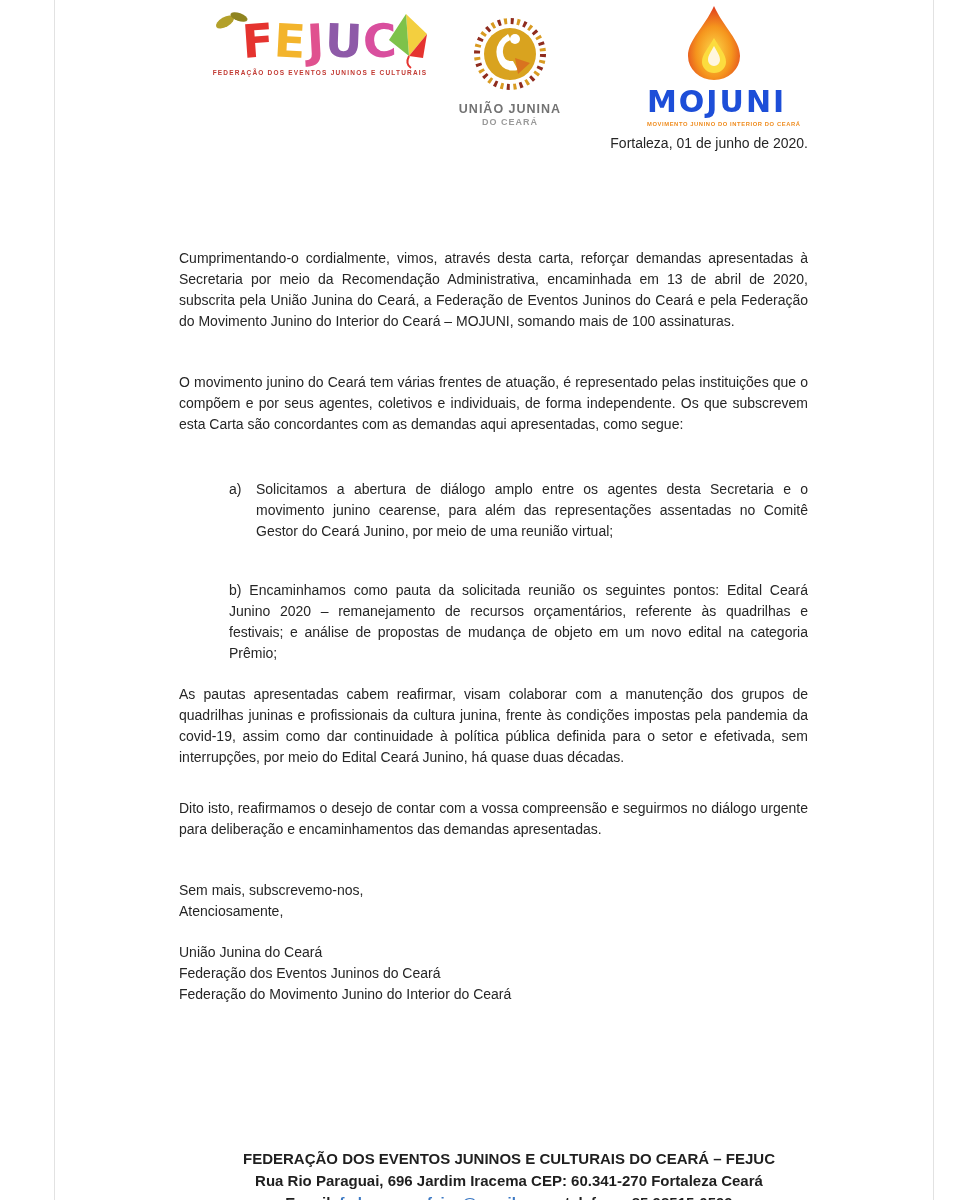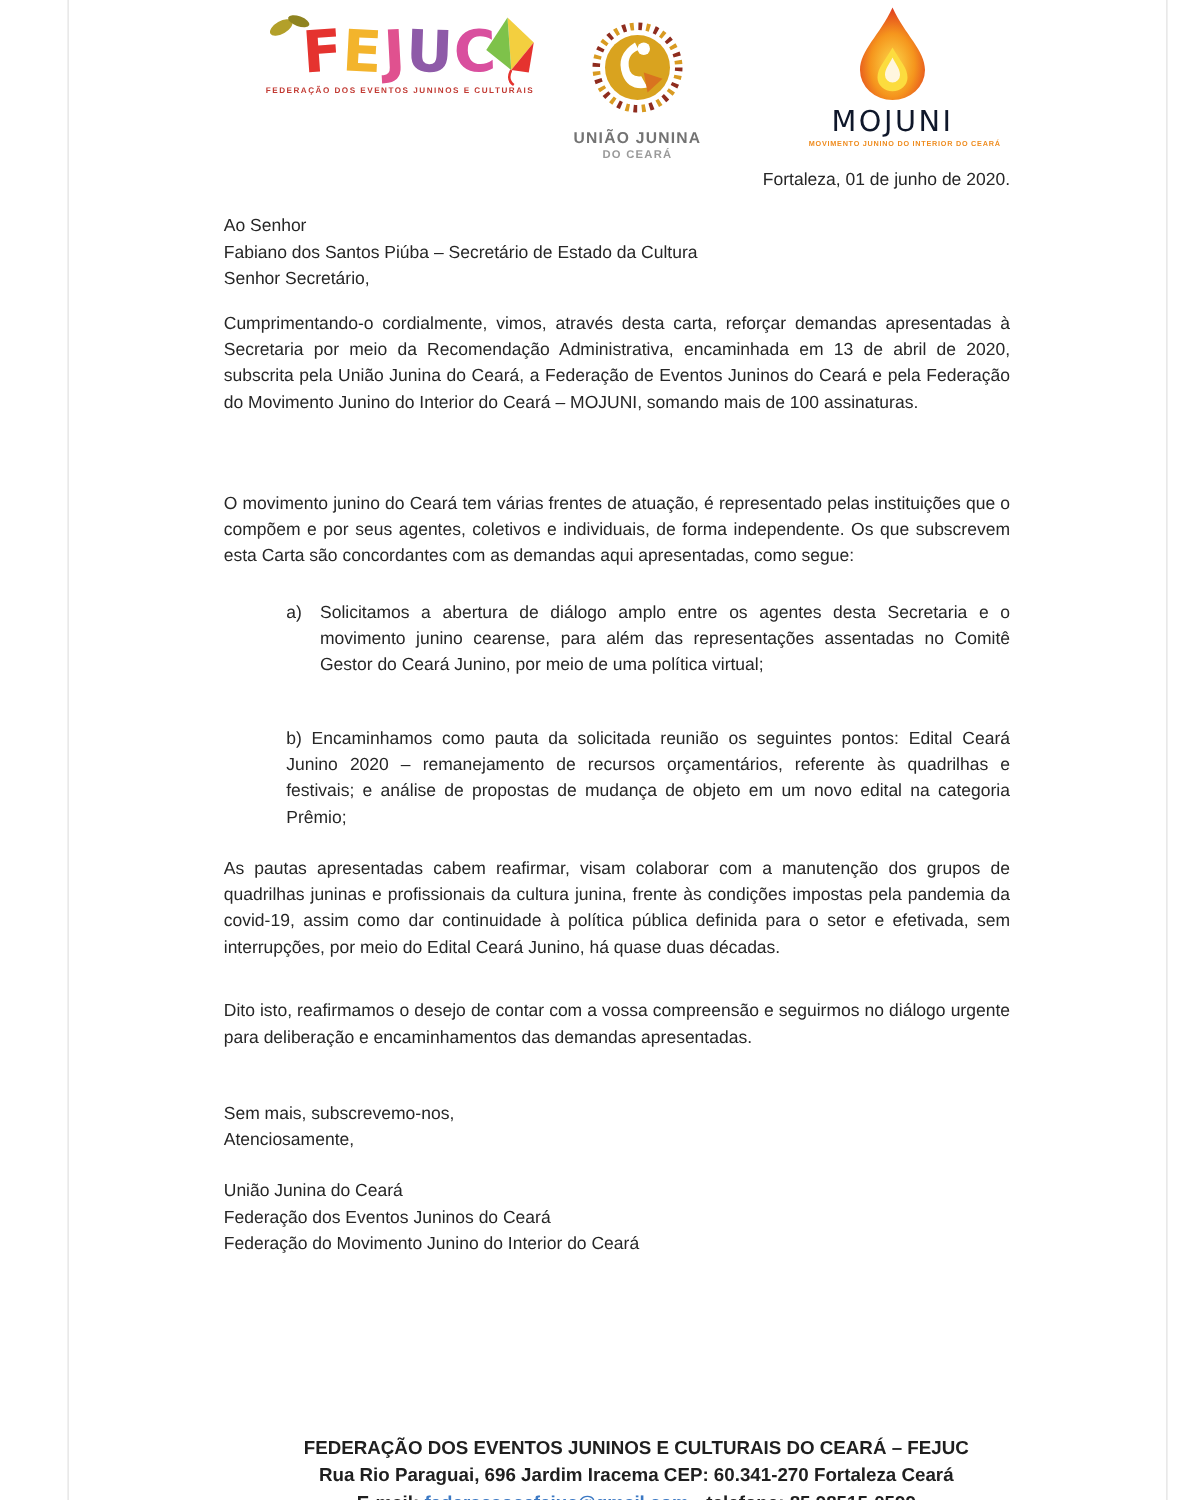--- a/index.html
+++ b/index.html
@@ -25,30 +25,30 @@
   .fejuc-leaf{position:absolute;left:8px;top:-8px;}
   .fejuc-kite{position:absolute;right:2px;top:-4px;}
   .fejuc-tagline{margin-top:3px;text-align:center;font-size:6.5px;letter-spacing:1.2px;
                  color:#c23a33;font-weight:700;white-space:nowrap;}
 
   .logo-uniao{position:absolute;left:399px;top:12px;width:112px;text-align:center;}
   .uniao-name{margin-top:2px;font-size:12.5px;font-weight:700;color:#737373;letter-spacing:1px;}
   .uniao-sub{font-size:9px;font-weight:700;color:#9a9a9a;letter-spacing:1px;margin-top:1px;}
 
   .logo-mojuni{position:absolute;left:592px;top:4px;width:134px;text-align:center;}
-  .mojuni-name{font-size:23px;font-weight:400;color:#0f172a;letter-spacing:2px;
+  .mojuni-name{font-size:30px;font-weight:700;color:#1d4ed8;letter-spacing:2px;
                font-family:"DejaVu Sans", sans-serif;margin-top:-2px;}
   .mojuni-tagline{font-size:5.8px;color:#ef8c1f;letter-spacing:0.6px;font-weight:700;
                   margin-top:2px;white-space:nowrap;}
 
   
   .date{top:133px;}
   .recipient{top:170px;}
   .p1{top:248px;}
-  .p2{top:392px;}
+  .p2{top:372px;}
   .item-a{top:479px;left:174px;width:579px;display:flex;}
   .item-a .marker{flex:0 0 27px;}
   .item-a .txt{flex:1;text-align:justify;}
   .item-b{top:580px;left:174px;width:579px;text-align:justify;}
   .p3{top:684px;}
   .p4{top:798px;}
   .closing{top:880px;}
   .signatures{top:942px;}
 
   
@@ -105,33 +105,28 @@
         <path d="M36,2 C26,24 10,36 10,52 a26,24 0 0 0 52,0 C62,36 46,24 36,2 z" fill="url(#flameGrad)"></path>
         <path d="M36,34 C30,45 24,50 24,58 a12,11 0 0 0 24,0 C48,50 42,45 36,34 z" fill="#fcdc3e"></path>
         <path d="M36,42 C33,48 30,51 30,56 a6,6 0 0 0 12,0 C42,51 39,48 36,42 z" fill="#fff6df"></path>
       </svg>
       <div class="mojuni-name">MOJUNI</div>
       <div class="mojuni-tagline">MOVIMENTO JUNINO DO INTERIOR DO CEARÁ</div>
     </div>
 
     <div class="block date right">Fortaleza, 01 de junho de 2020.</div>
 
-    <div class="block recipient">
-      <span class="line">Ao Senhor</span>
-      <span class="line">Fabiano dos Santos Piúba – Secretário de Estado da Cultura</span>
-      <span class="line">Senhor Secretário,</span>
-    </div>
 
     <div class="block p1 just">Cumprimentando-o cordialmente, vimos, através desta carta, reforçar demandas apresentadas à Secretaria por meio da Recomendação Administrativa, encaminhada em 13 de abril de 2020, subscrita pela União Junina do Ceará, a Federação de Eventos Juninos do Ceará e pela Federação do Movimento Junino do Interior do Ceará – MOJUNI, somando mais de 100 assinaturas.</div>
 
     <div class="block p2 just">O movimento junino do Ceará tem várias frentes de atuação, é representado pelas instituições que o compõem e por seus agentes, coletivos e individuais, de forma independente. Os que subscrevem esta Carta são concordantes com as demandas aqui apresentadas, como segue:</div>
 
     <div class="block item-a">
       <span class="marker">a)</span>
-      <span class="txt">Solicitamos a abertura de diálogo amplo entre os agentes desta Secretaria e o movimento junino cearense, para além das representações assentadas no Comitê Gestor do Ceará Junino, por meio de uma política virtual;</span>
+      <span class="txt">Solicitamos a abertura de diálogo amplo entre os agentes desta Secretaria e o movimento junino cearense, para além das representações assentadas no Comitê Gestor do Ceará Junino, por meio de uma reunião virtual;</span>
     </div>
 
     <div class="block item-b">b) Encaminhamos como pauta da solicitada reunião os seguintes pontos: Edital Ceará Junino 2020 – remanejamento de recursos orçamentários, referente às quadrilhas e festivais; e análise de propostas de mudança de objeto em um novo edital na categoria Prêmio;</div>
 
     <div class="block p3 just">As pautas apresentadas cabem reafirmar, visam colaborar com a manutenção dos grupos de quadrilhas juninas e profissionais da cultura junina, frente às condições impostas pela pandemia da covid-19, assim como dar continuidade à política pública definida para o setor e efetivada, sem interrupções, por meio do Edital Ceará Junino, há quase duas décadas.</div>
 
     <div class="block p4 just">Dito isto, reafirmamos o desejo de contar com a vossa compreensão e seguirmos no diálogo urgente para deliberação e encaminhamentos das demandas apresentadas.</div>
 
     <div class="block signatures">
       <span class="line">União Junina do Ceará</span>

